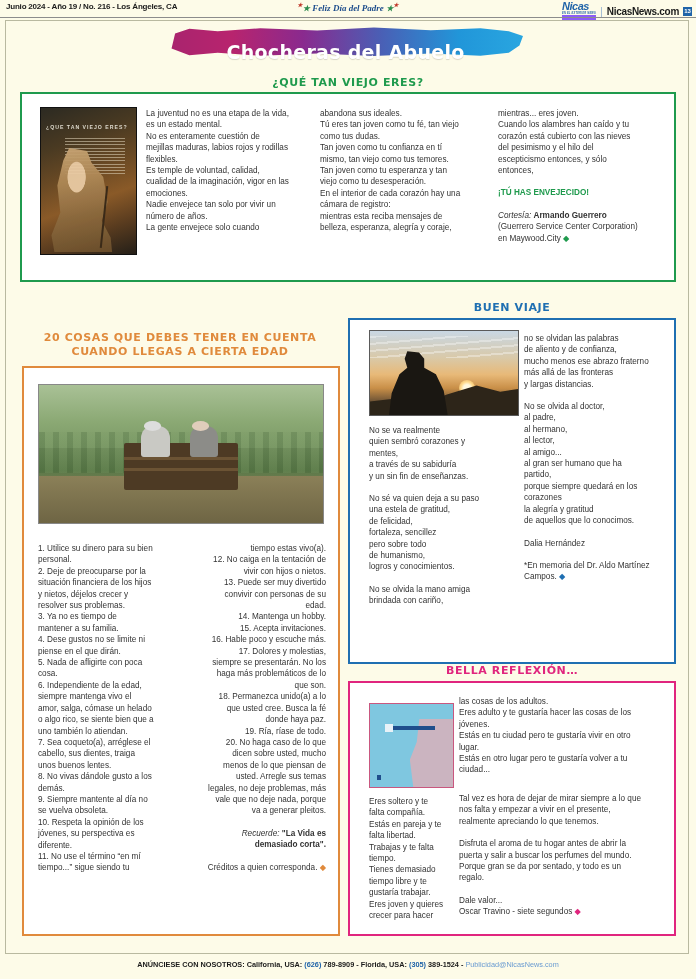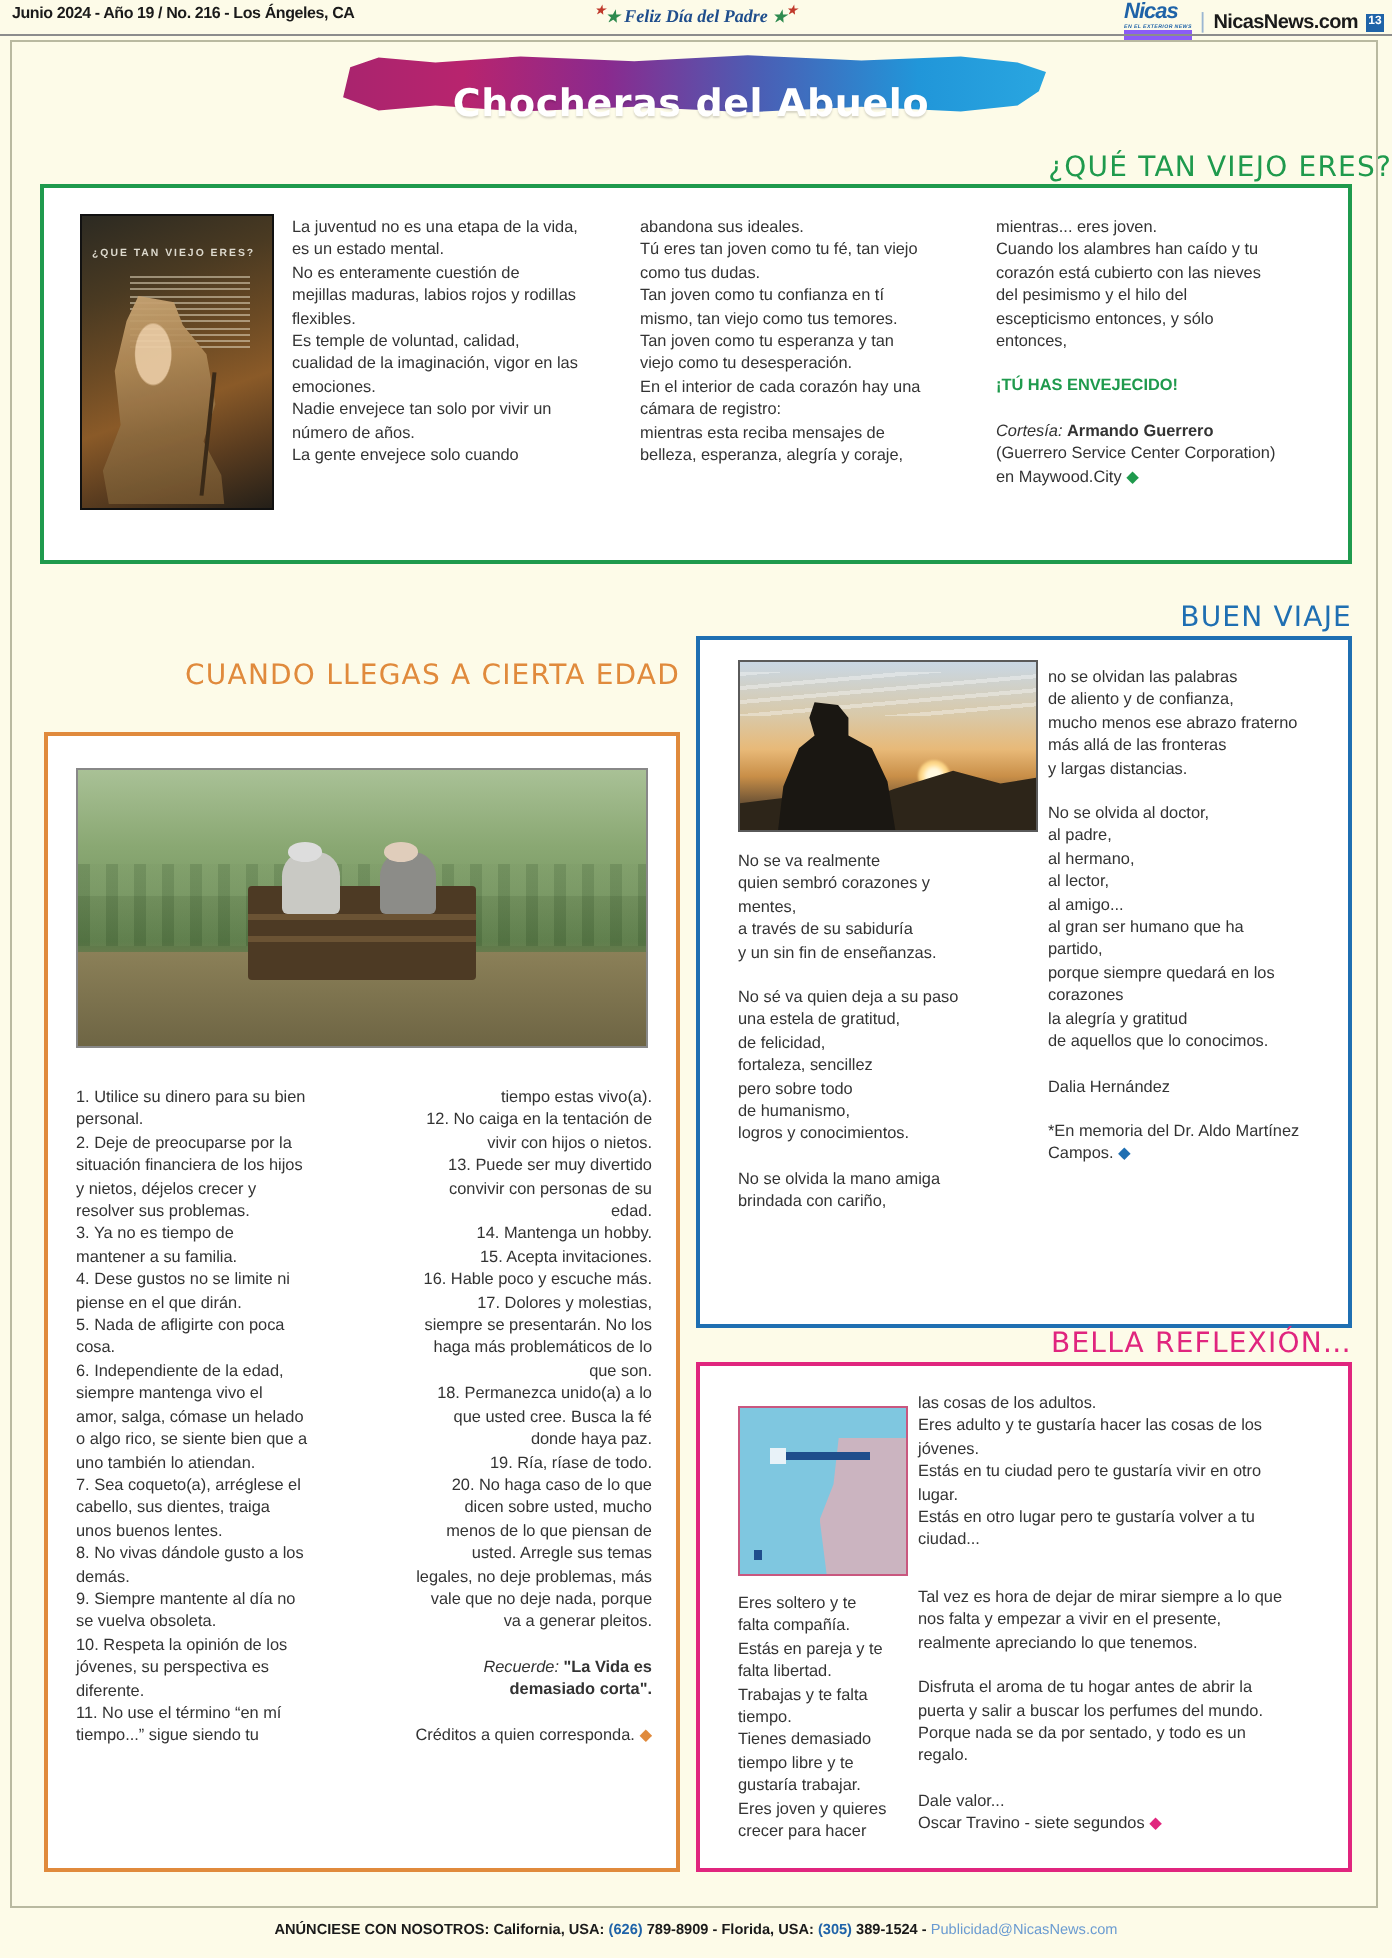--- a/index.html
+++ b/index.html
@@ -66,21 +66,21 @@
   .brush-title{
     position:absolute;inset:0;display:flex;align-items:center;justify-content:center;
     color:#fff;font-size:19px;font-weight:bold;letter-spacing:.3px;
     font-family:"DejaVu Sans", sans-serif;
     text-shadow:0 1px 1px rgba(0,0,0,.15);
     margin-top:20px;
   }
 
   
   .sec-head{
-    position:absolute;text-align:right;font-weight:normal;font-size:14px;
+    position:absolute;text-align:center;font-weight:bold;font-size:11px;
     letter-spacing:.6px;font-family:"DejaVu Sans", sans-serif;
   }
 
   
   .box{position:absolute;box-sizing:border-box;background:#ffffff;}
   .box.green{border:2px solid #1f9a4d;}
   .box.orange{border:2px solid #e08a3c;}
   .box.blue{border:2px solid #1f6fb2;}
   .box.pink{border:2px solid #e0257e;}
 
@@ -263,20 +263,21 @@
       </div>
     <div class="blank"></div>
     <p class="b dia-g">¡TÚ HAS ENVEJECIDO!</p>
     <div class="blank"></div>
     <p><span class="i">Cortesía:</span> <span class="b">Armando Guerrero</span></p>
     <p>(Guerrero Service Center Corporation)</p>
     <p><span>en Maywood.City</span> <span class="dia-g">◆</span></p>
   </div>
 
   <div class="sec-head dia-o" style="left:20px;top:331px;width:320px;line-height:14px;">
+    <div>20 COSAS QUE DEBES TENER EN CUENTA</div>
     <div>CUANDO LLEGAS A CIERTA EDAD</div>
   </div>
 
   <div class="box orange" style="left:22px;top:366px;width:318px;height:570px;"></div>
 
   <div style="position:absolute;left:38px;top:384px;width:286px;height:140px;border:1px solid #888;box-sizing:border-box;overflow:hidden;background:linear-gradient(180deg,#9fb98e 0%,#7f9c6c 28%,#6c8a58 48%,#5a7a48 62%,#8b7c5a 78%,#6f6348 100%);">
     <div style="position:absolute;left:0;top:0;width:100%;height:46%;background:linear-gradient(180deg,#a9c196 0%,#8aa873 60%,#7b9a66 100%);"></div>
     <div style="position:absolute;left:0;top:34%;width:100%;height:30%;background:repeating-linear-gradient(90deg,rgba(60,90,50,.25) 0 6px,rgba(120,150,100,.2) 6px 14px);"></div>
     <div style="position:absolute;left:0;bottom:0;width:100%;height:34%;background:linear-gradient(180deg,#8b8058 0%,#6e6544 100%);"></div>
     <div style="position:absolute;left:30%;top:42%;width:40%;height:34%;background:#4d3a24;border-radius:2px;"></div>
@@ -462,21 +463,21 @@
   <div class="col txt" style="left:459px;top:793px;width:212px;">
     <div>
         <p>Tal vez es hora de dejar de mirar siempre a lo que</p>
         <p>nos falta y empezar a vivir en el presente,</p>
         <p>realmente apreciando lo que tenemos.</p>
       </div>
     <div class="blank"></div>
     <div>
         <p>Disfruta el aroma de tu hogar antes de abrir la</p>
         <p>puerta y salir a buscar los perfumes del mundo.</p>
-        <p>Porque nada se da por sentado, y todo es un</p>
+        <p>Porque gran se da por sentado, y todo es un</p>
         <p>regalo.</p>
       </div>
     <div class="blank"></div>
     <p>Dale valor...</p>
     <p><span>Oscar Travino - siete segundos</span> <span class="dia-p">◆</span></p>
   </div>
 
   <div class="footer">
     <span>ANÚNCIESE CON NOSOTROS:</span><span> California, USA: </span><span class="blue">(626)</span><span> 789-8909</span><span> - </span><span>Florida, USA: </span><span class="blue">(305)</span><span> 389-1524</span><span> - </span><span class="mail">Publicidad@NicasNews.com</span>
   </div>

